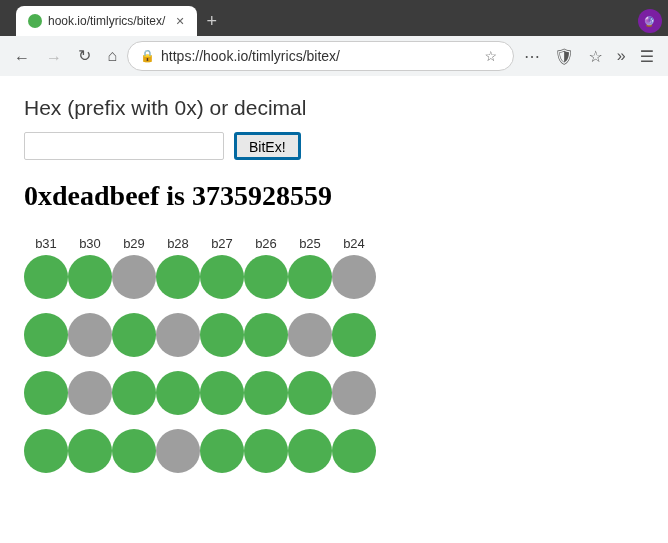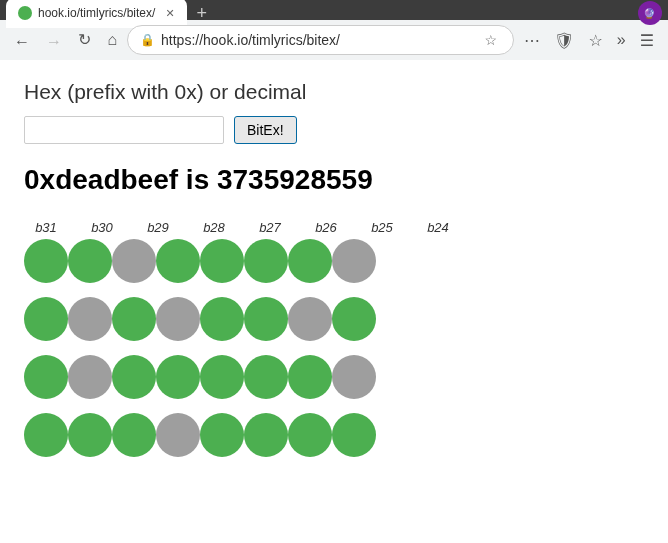--- a/index.html
+++ b/index.html
@@ -7,22 +7,22 @@
 
     
     .browser-chrome {
       background: #3c3c3c;
       width: 100%;
     }
     .tab-bar {
       display: flex;
       align-items: center;
       background: #3c3c3c;
-      padding: 6px 6px 0 6px;
-      height: 20px;
+      padding: 6px 6px 0 16px;
+      height: 36px;
     }
     .tab-active {
       background: #fff;
       border-radius: 8px 8px 0 0;
       padding: 4px 12px;
       font-size: 12px;
       color: #333;
       display: flex;
       align-items: center;
       gap: 6px;
@@ -138,44 +138,43 @@
       border: 1px solid #ccc;
       border-radius: 2px;
       padding: 4px 8px;
       font-size: 14px;
       width: 200px;
       height: 28px;
       outline: none;
     }
     .bitex-btn {
       background: #e8e8e8;
-      border: 1px solid #0369a1;
+      border: 3px solid #0369a1;
       border-radius: 3px;
       padding: 4px 12px;
       font-size: 14px;
       cursor: pointer;
       height: 28px;
     }
     .result-heading {
       font-size: 28px;
       font-weight: bold;
-      font-family: Liberation Sans, sans-serif;
+      font-family: Liberation Serif, serif;
       color: #000;
       margin-bottom: 24px;
     }
     .bits-container {
       display: flex;
       flex-direction: column;
       gap: 0px;
     }
     .bit-labels {
       display: flex;
-      gap: 12px;
+      gap: 0px;
       margin-bottom: 4px;
-      font-style: italic;
     }
     .bit-label {
       width: 44px;
       text-align: center;
       font-size: 13px;
       color: #333;
     }
     .bit-circles {
       display: flex;
       gap: 0px;

